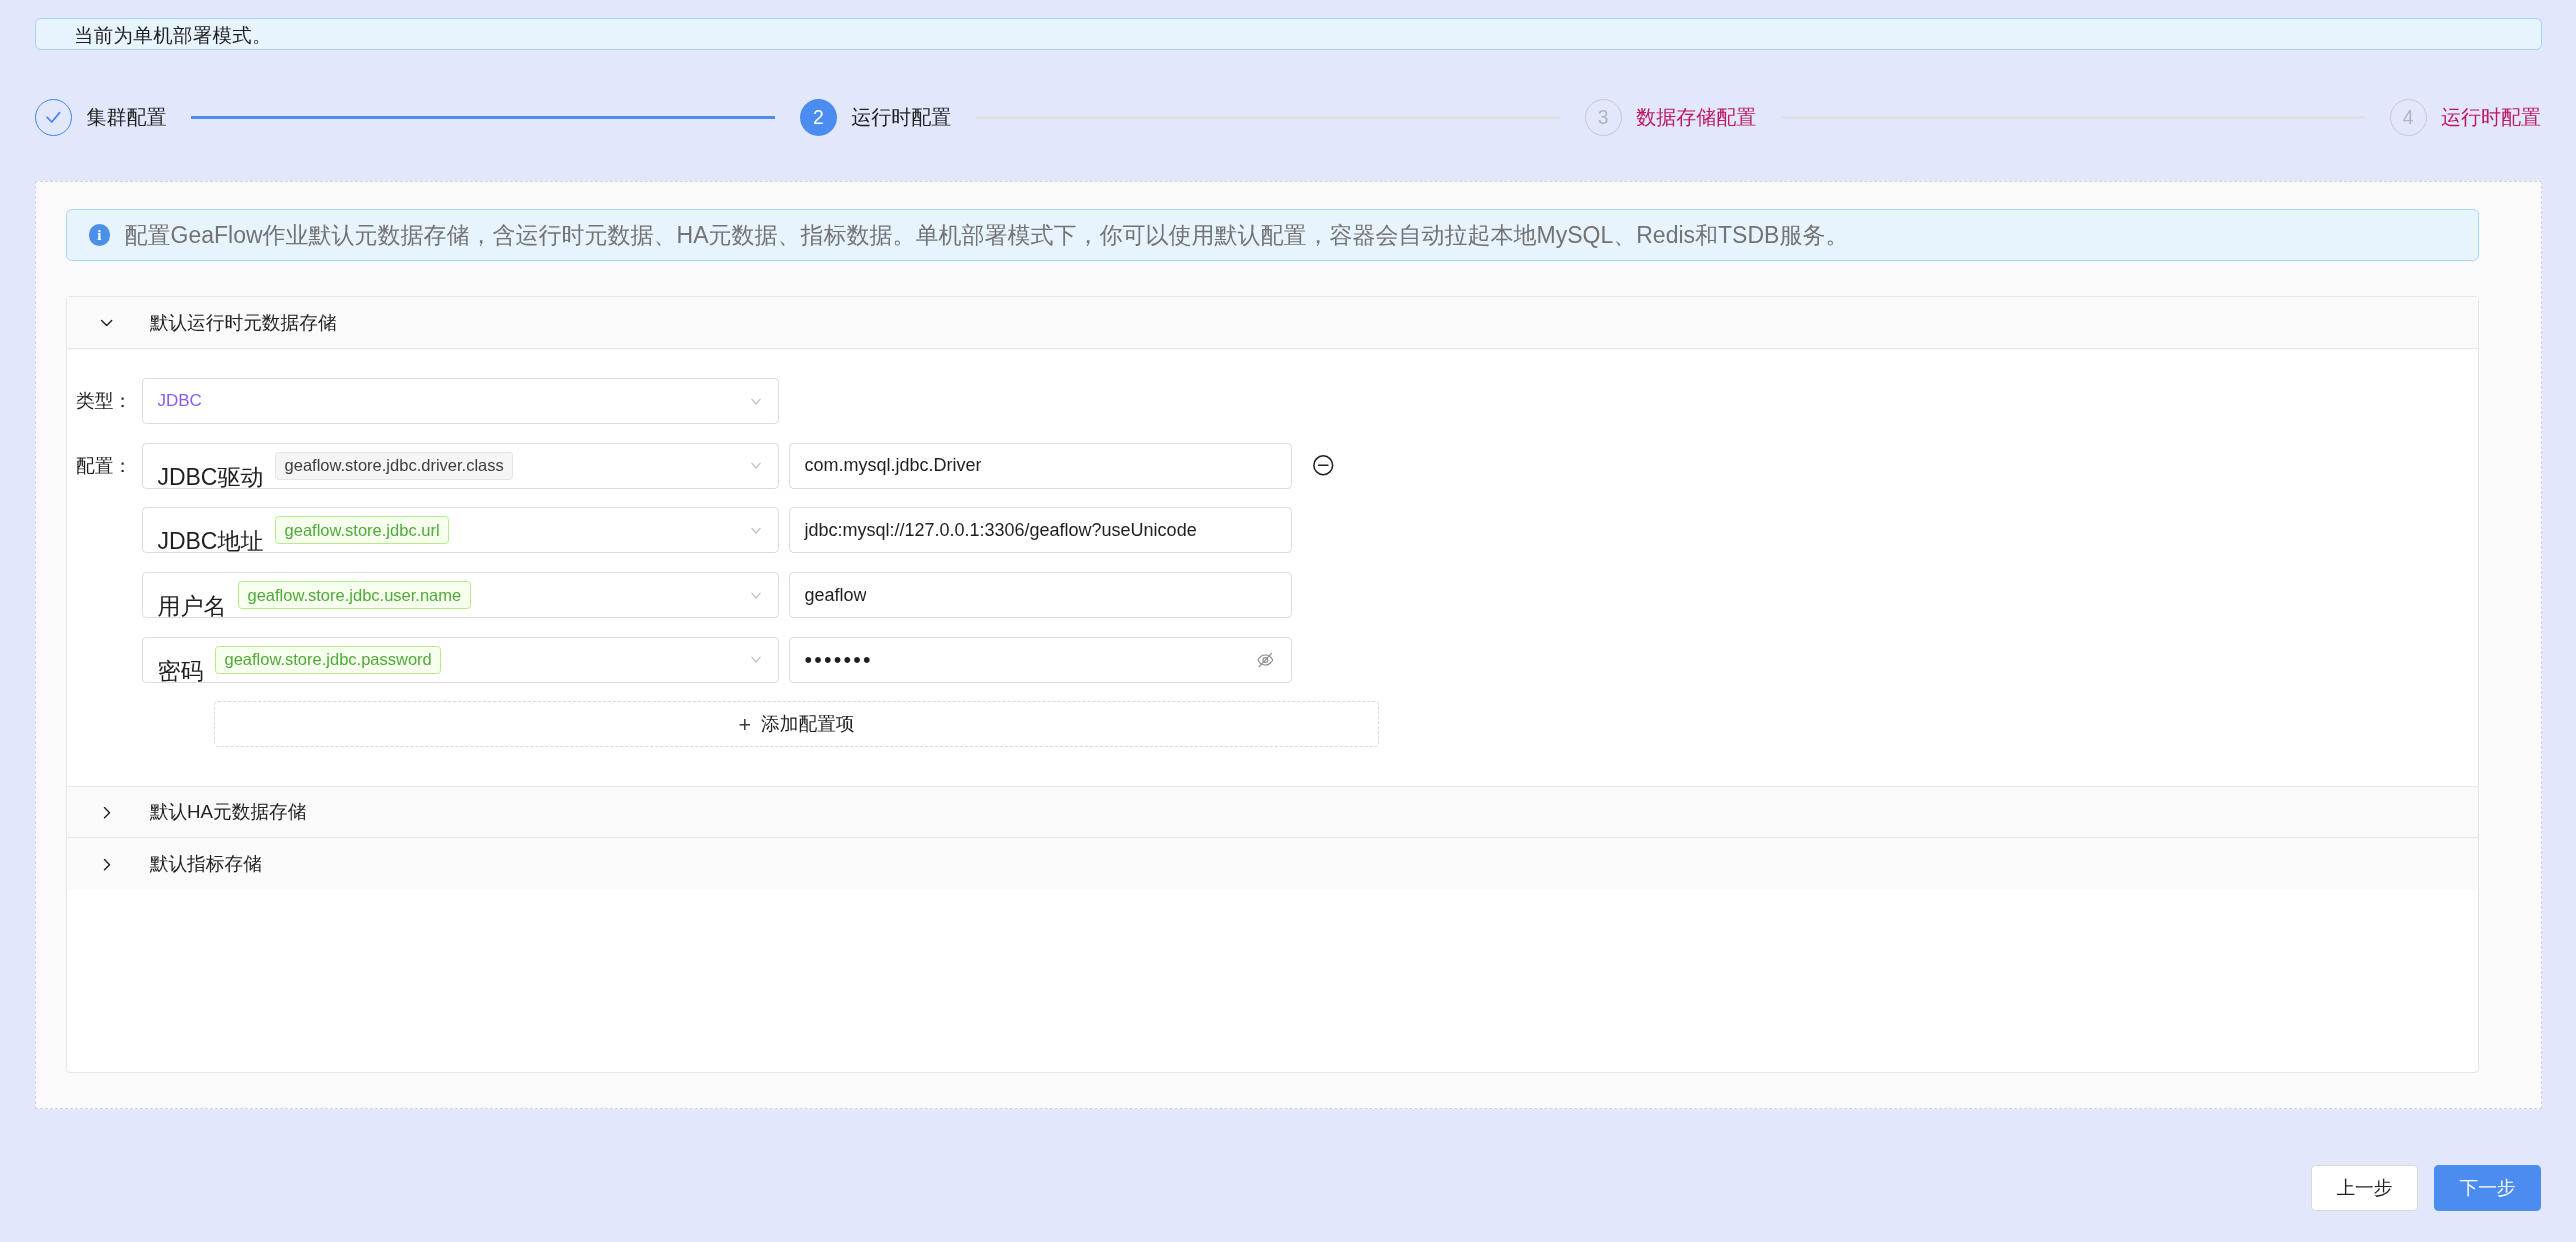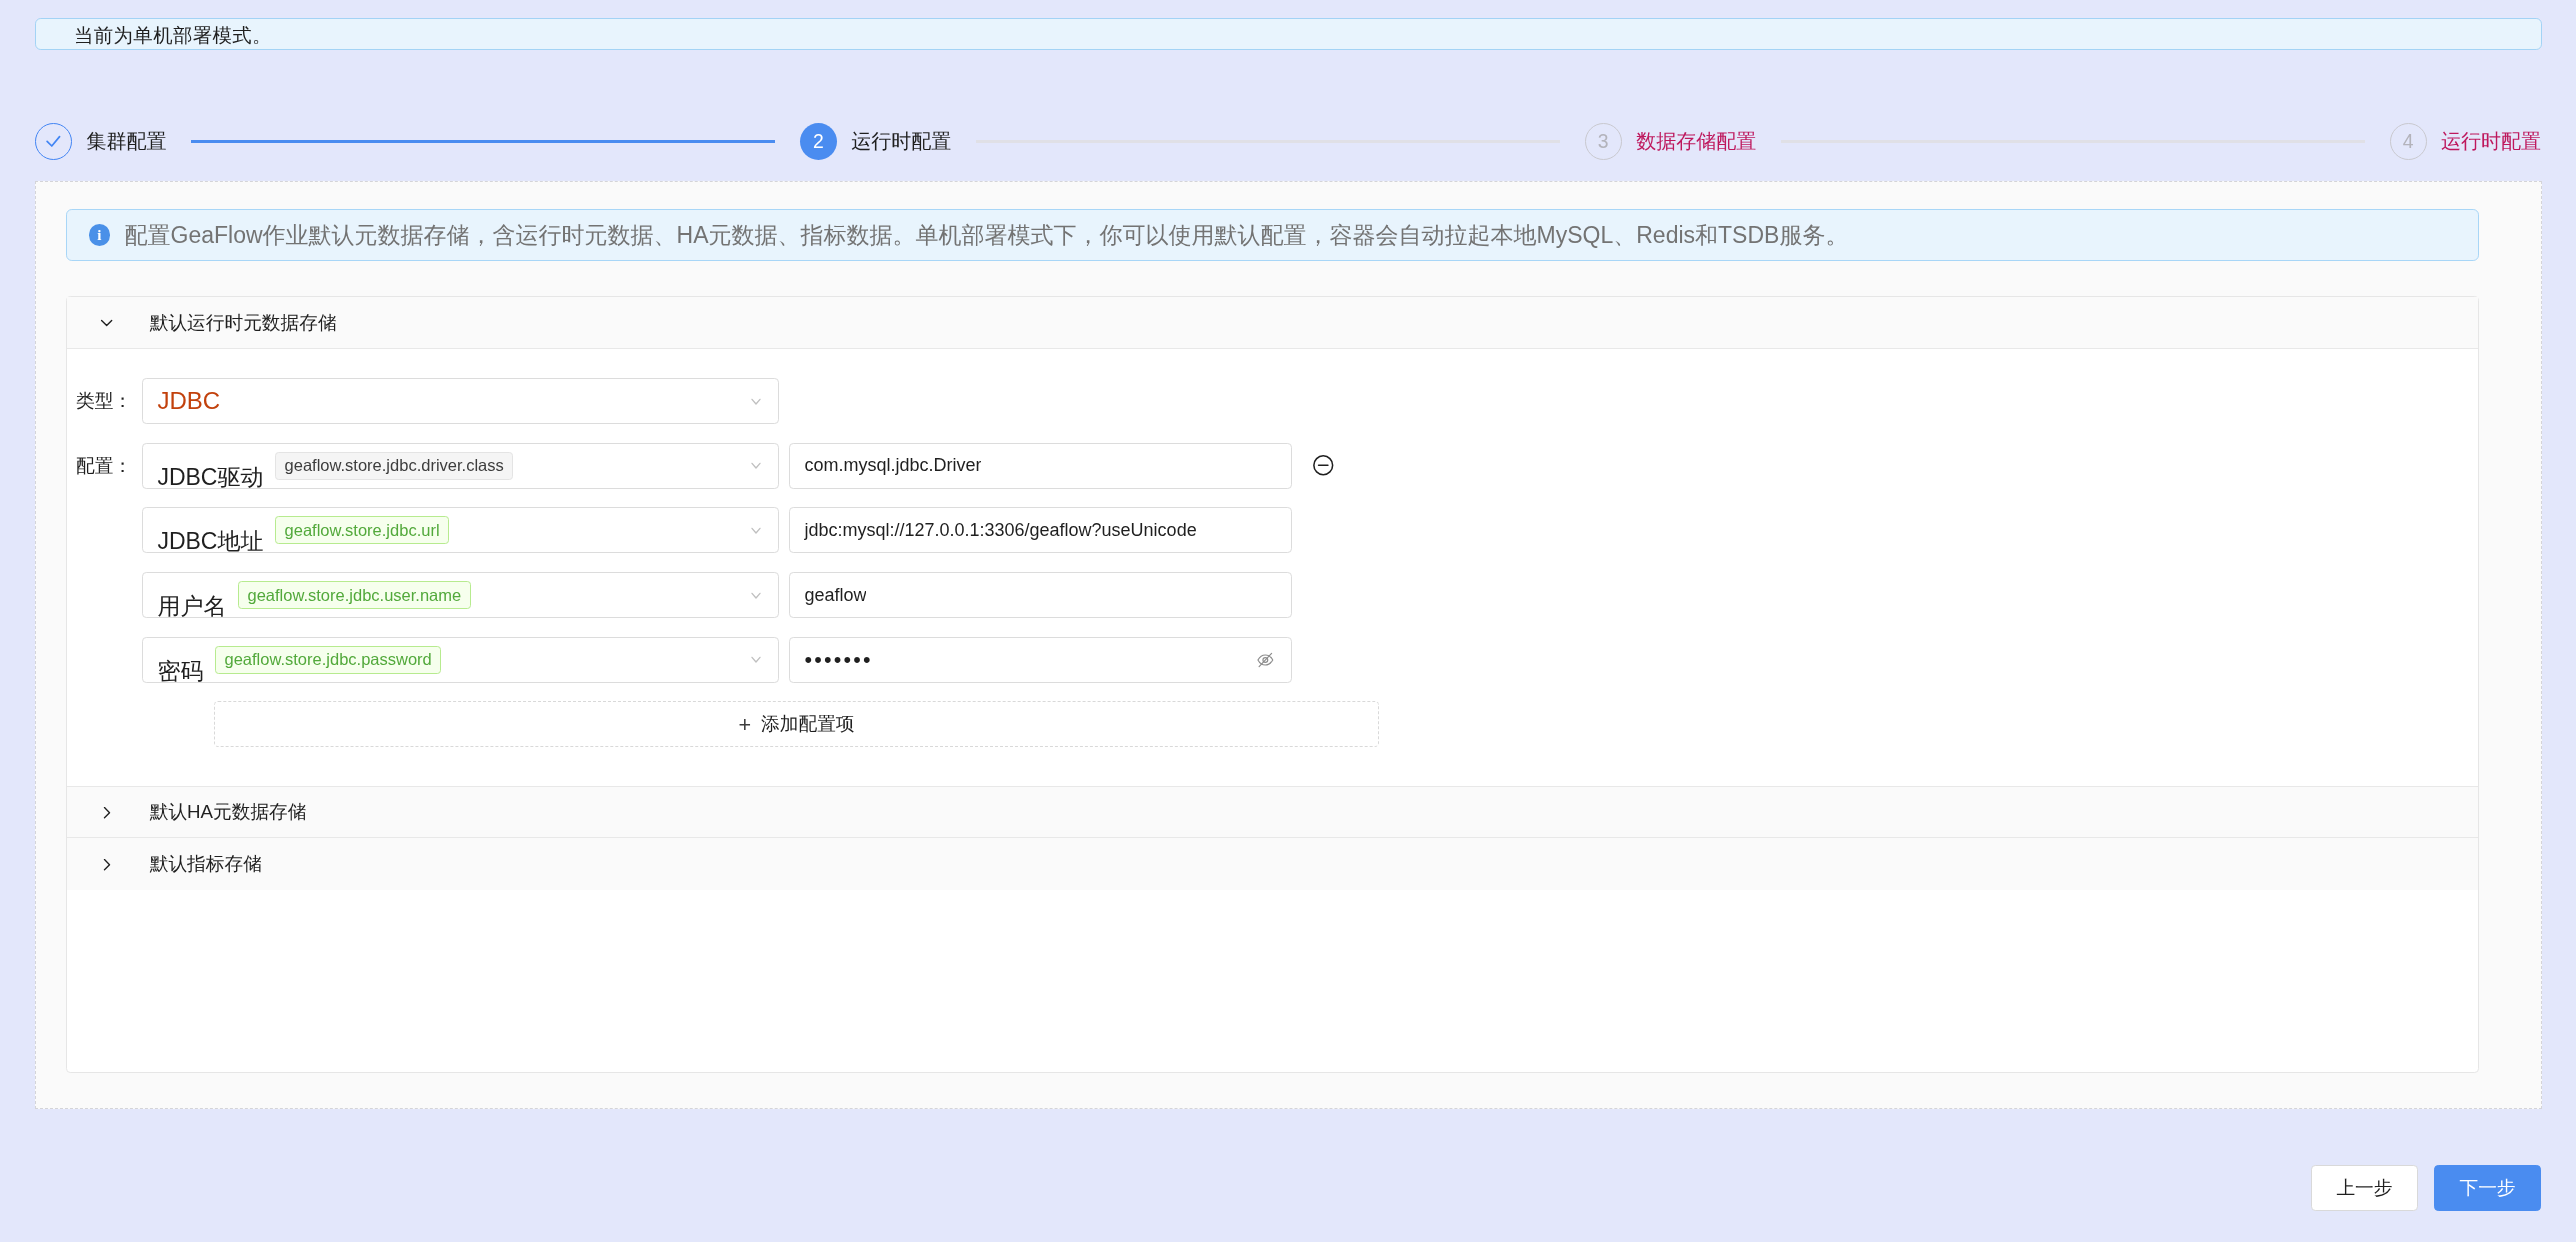--- a/index.html
+++ b/index.html
@@ -23,21 +23,21 @@
     display: flex; align-items: flex-end;
     padding-left: 38px;
   }
   .top-notice span {
     font-size: 19.4px; color: #1f1f1f; letter-spacing: 0.4px;
   }
 
   
   .steps {
     position: absolute;
-    left: 0; top: 109px;
+    left: 0; top: 85px;
     width: 2576px; height: 65px;
     display: flex; align-items: center;
   }
   .step {
     display: flex; align-items: center;
     flex: 0 0 auto;
   }
   .step-circle {
     width: 37px; height: 37px; border-radius: 50%;
     display: flex; align-items: center; justify-content: center;
@@ -161,21 +161,21 @@
   .select {
     width: 637px; height: 46px;
     border: 1.4px solid #dcdcdc;
     border-radius: 4.3px;
     background: #fff;
     display: flex; align-items: center;
     padding: 0 11.5px 0 14.4px;
     position: relative;
     flex: 0 0 auto;
   }
-  .select .sel-text { font-size: 24px; color: #c2410c; }
+  .select .sel-text { font-size: 17px; color: #8b5cf6; }
   .select .chev-down {
     position: absolute; right: 13px; top: 50%;
     transform: translateY(-50%);
     width: 17.3px; height: 17.3px;
     display:flex; align-items:center; justify-content:center;
   }
 
   
   .kv-name { font-size: 23px; color: #1f1f1f; white-space: nowrap; margin-top: 23px; }
   .kv-tag {

